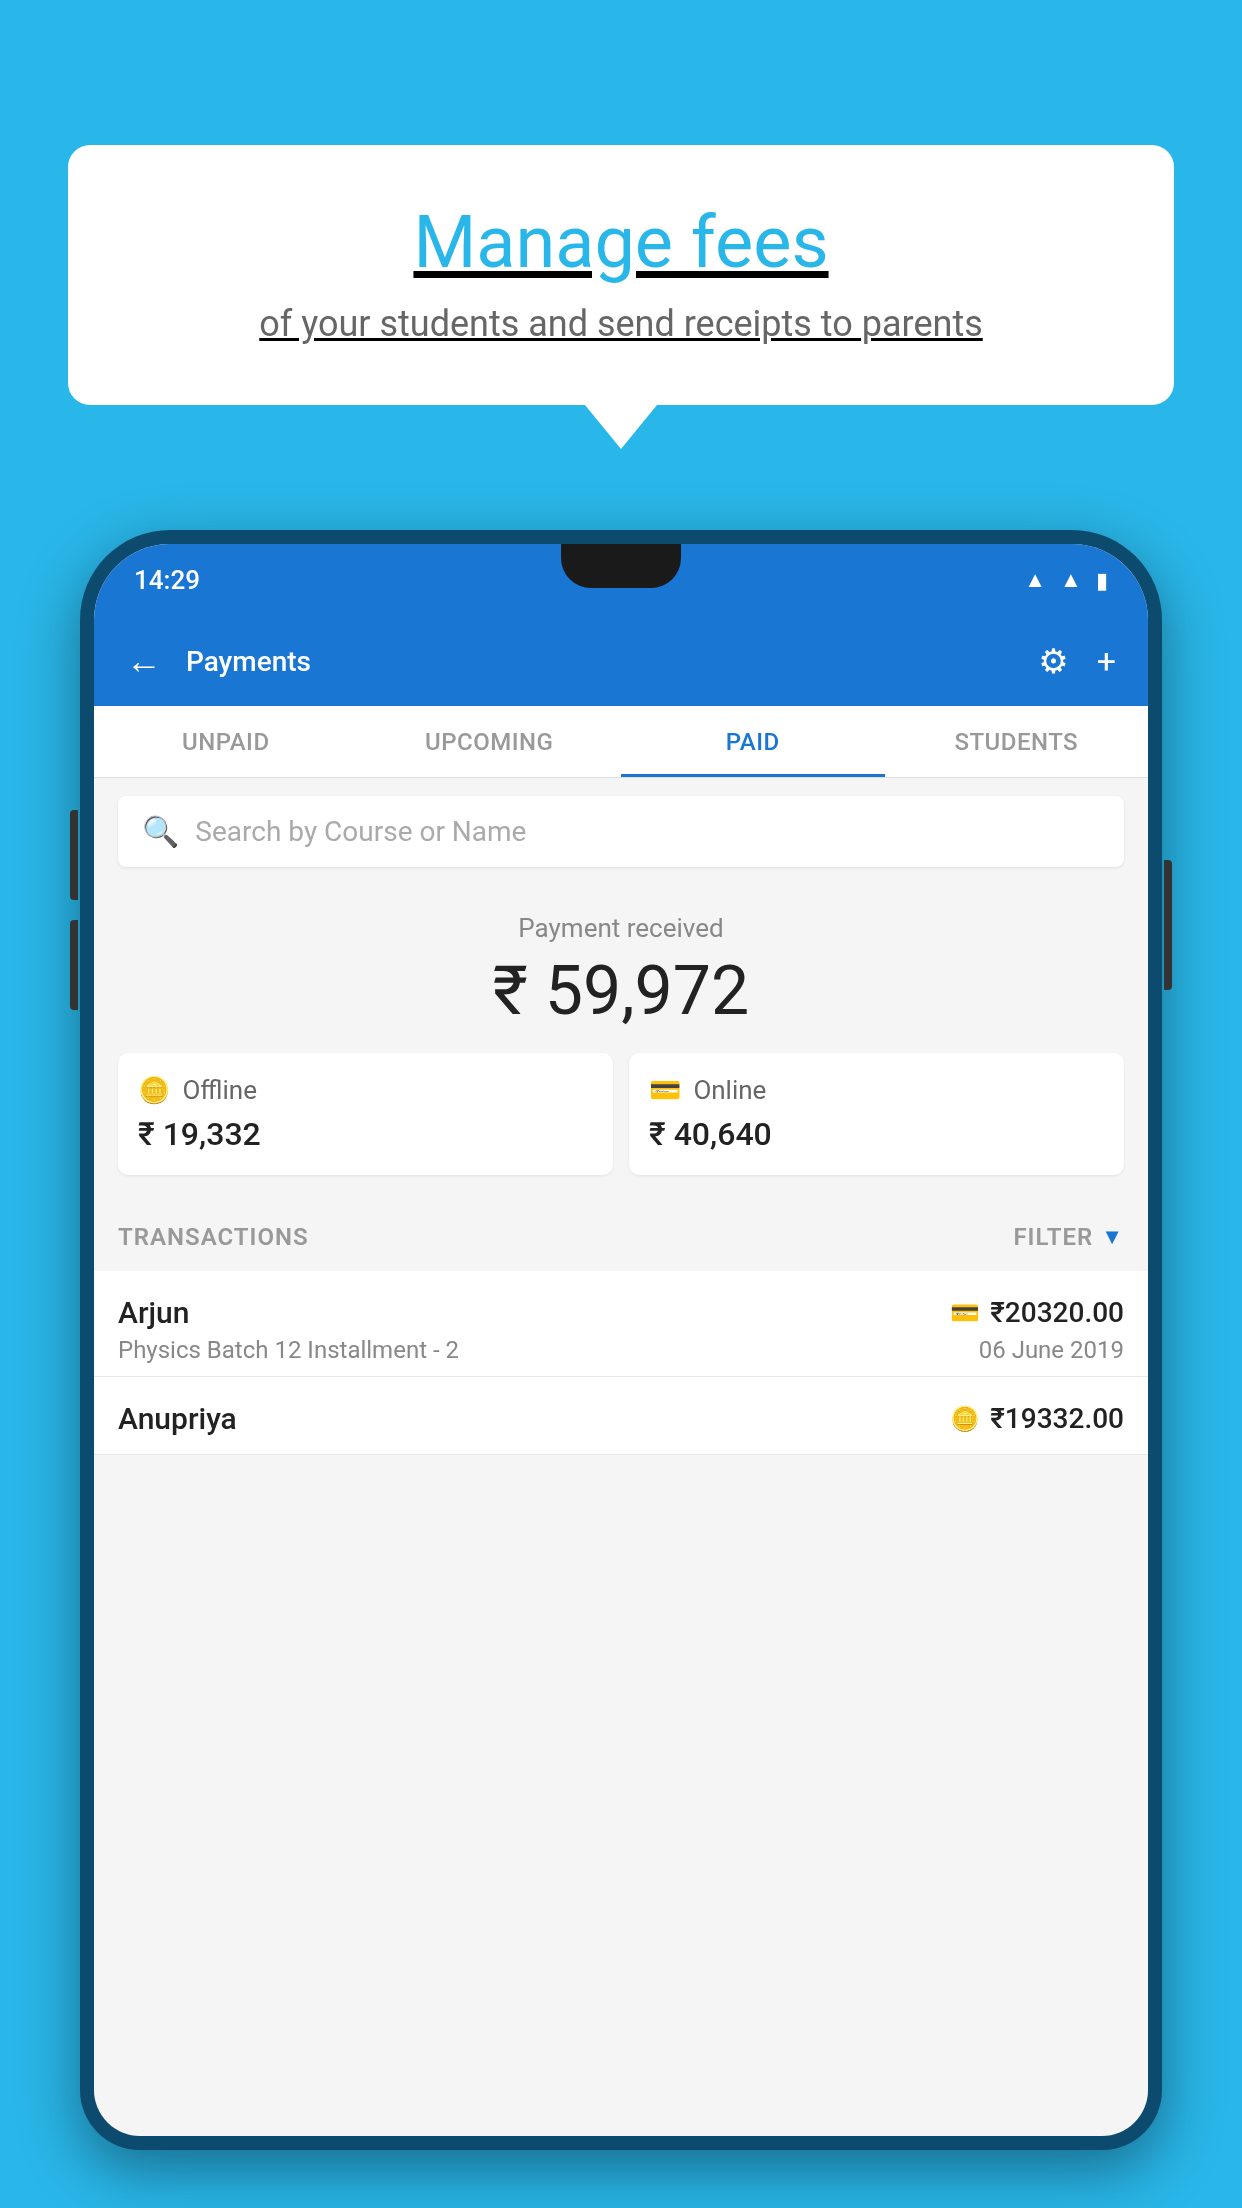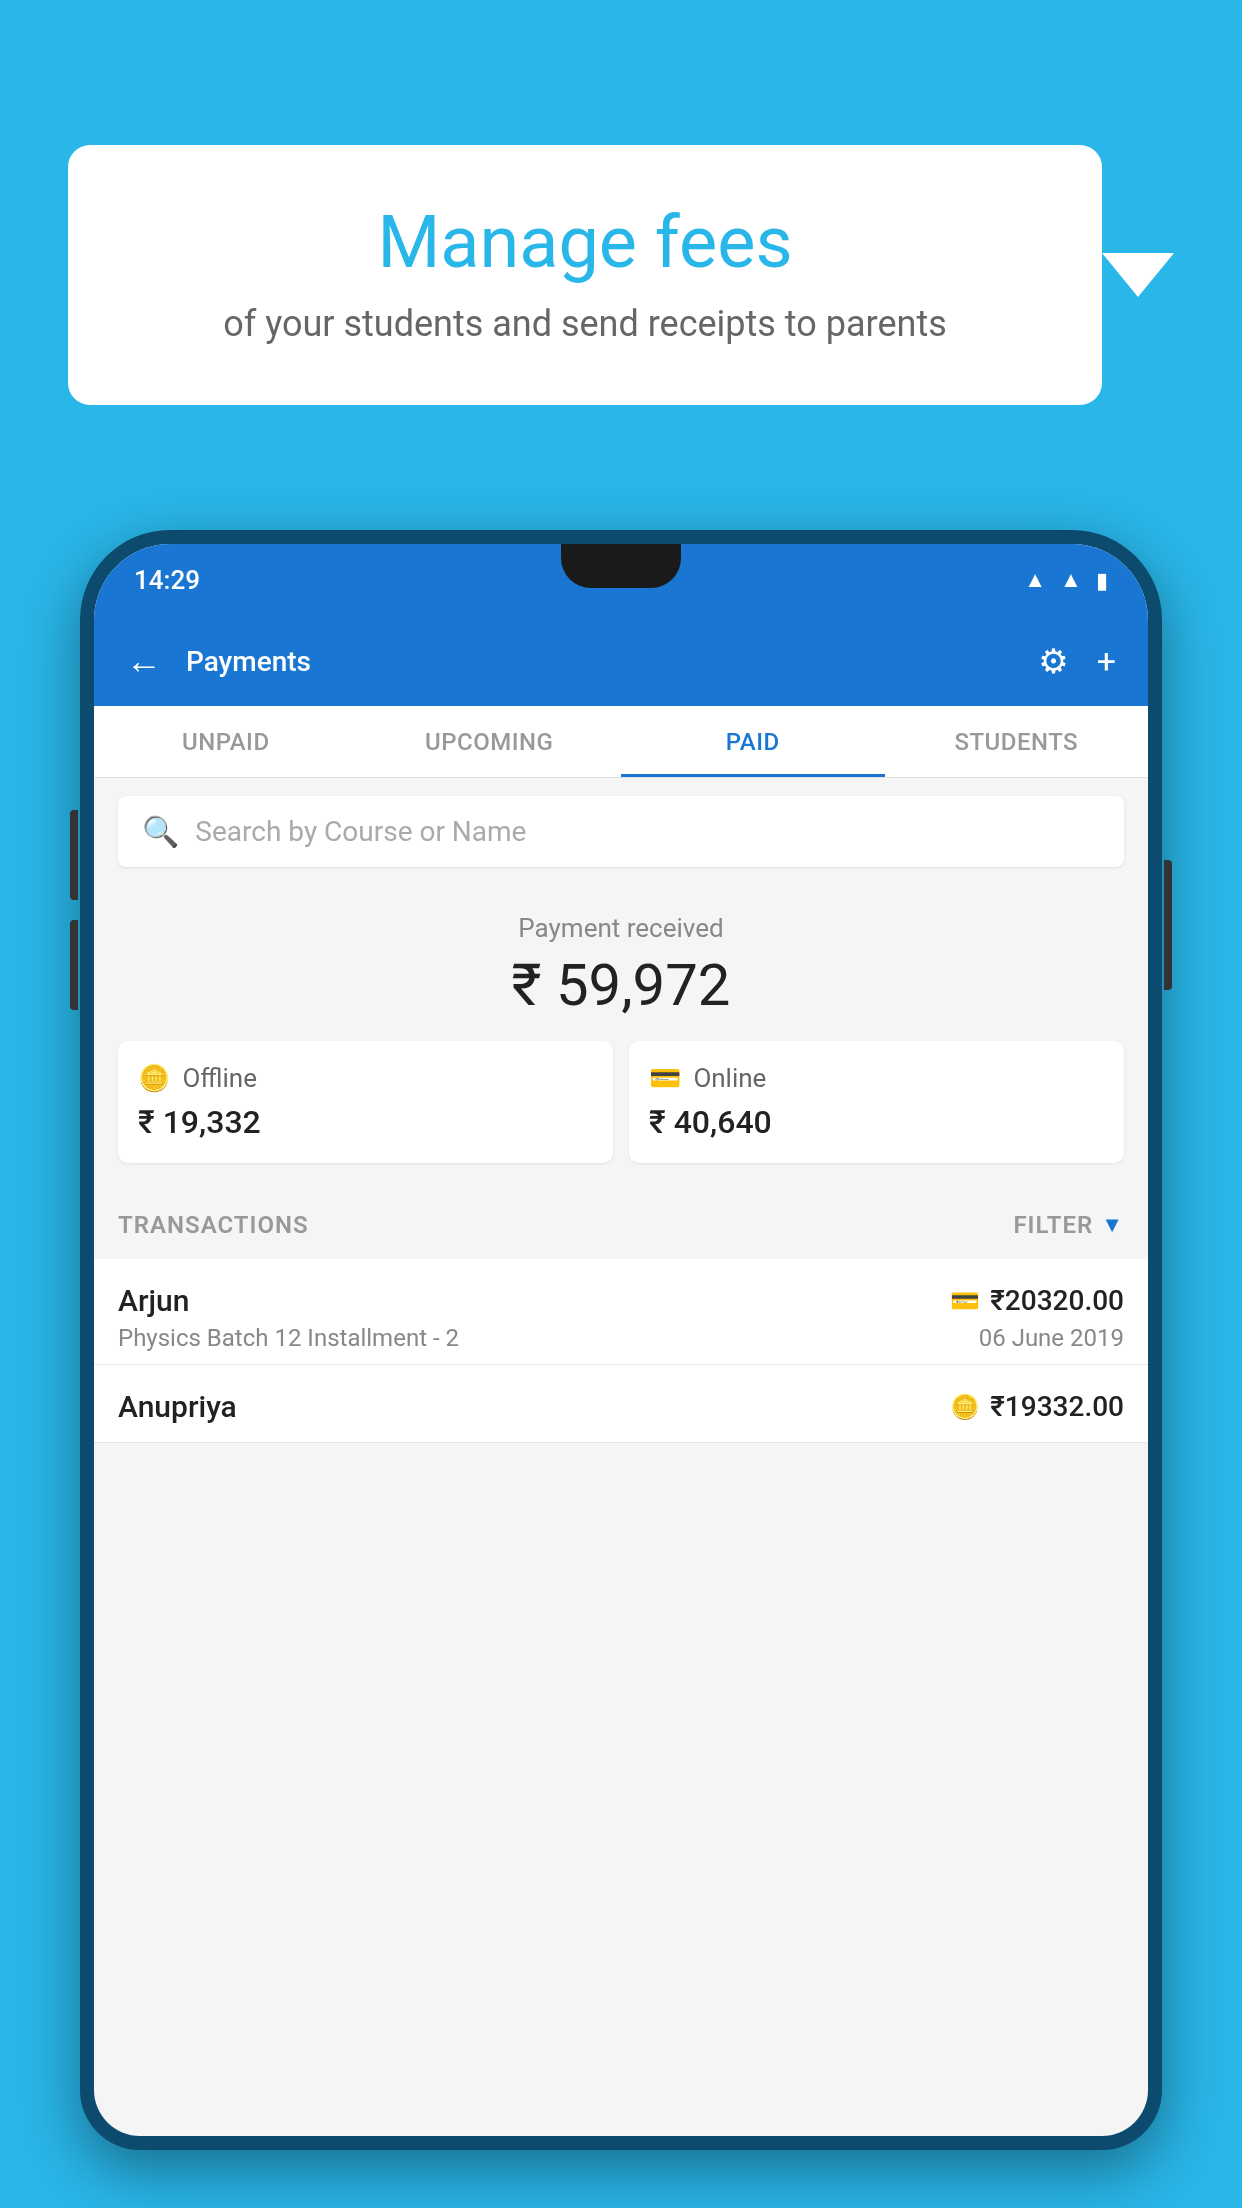--- a/index.html
+++ b/index.html
@@ -14,22 +14,23 @@
       position: relative;
     }
 
     
     .speech-bubble-wrapper {
       position: absolute;
       top: 145px;
       left: 68px;
       right: 68px;
       display: flex;
-      flex-direction: row;
-      align-items: center;
+      flex-direction: column;
+      align-items: center;
+      text-decoration: underline;
     }
 
     .speech-bubble {
       background: white;
       border-radius: 22px;
       padding: 55px 60px 60px;
       text-align: center;
       width: 100%;
       position: relative;
     }
@@ -231,21 +232,21 @@
     }
 
     .payment-received-label {
       color: #888;
       font-size: 26px;
       margin-bottom: 8px;
     }
 
     .payment-amount {
       color: #222;
-      font-size: 58px;
+      font-size: 68px;
       font-weight: 400;
       margin-bottom: 22px;
     }
 
     .payment-cards {
       display: flex;
       gap: 16px;
       margin-bottom: 8px;
     }
 

